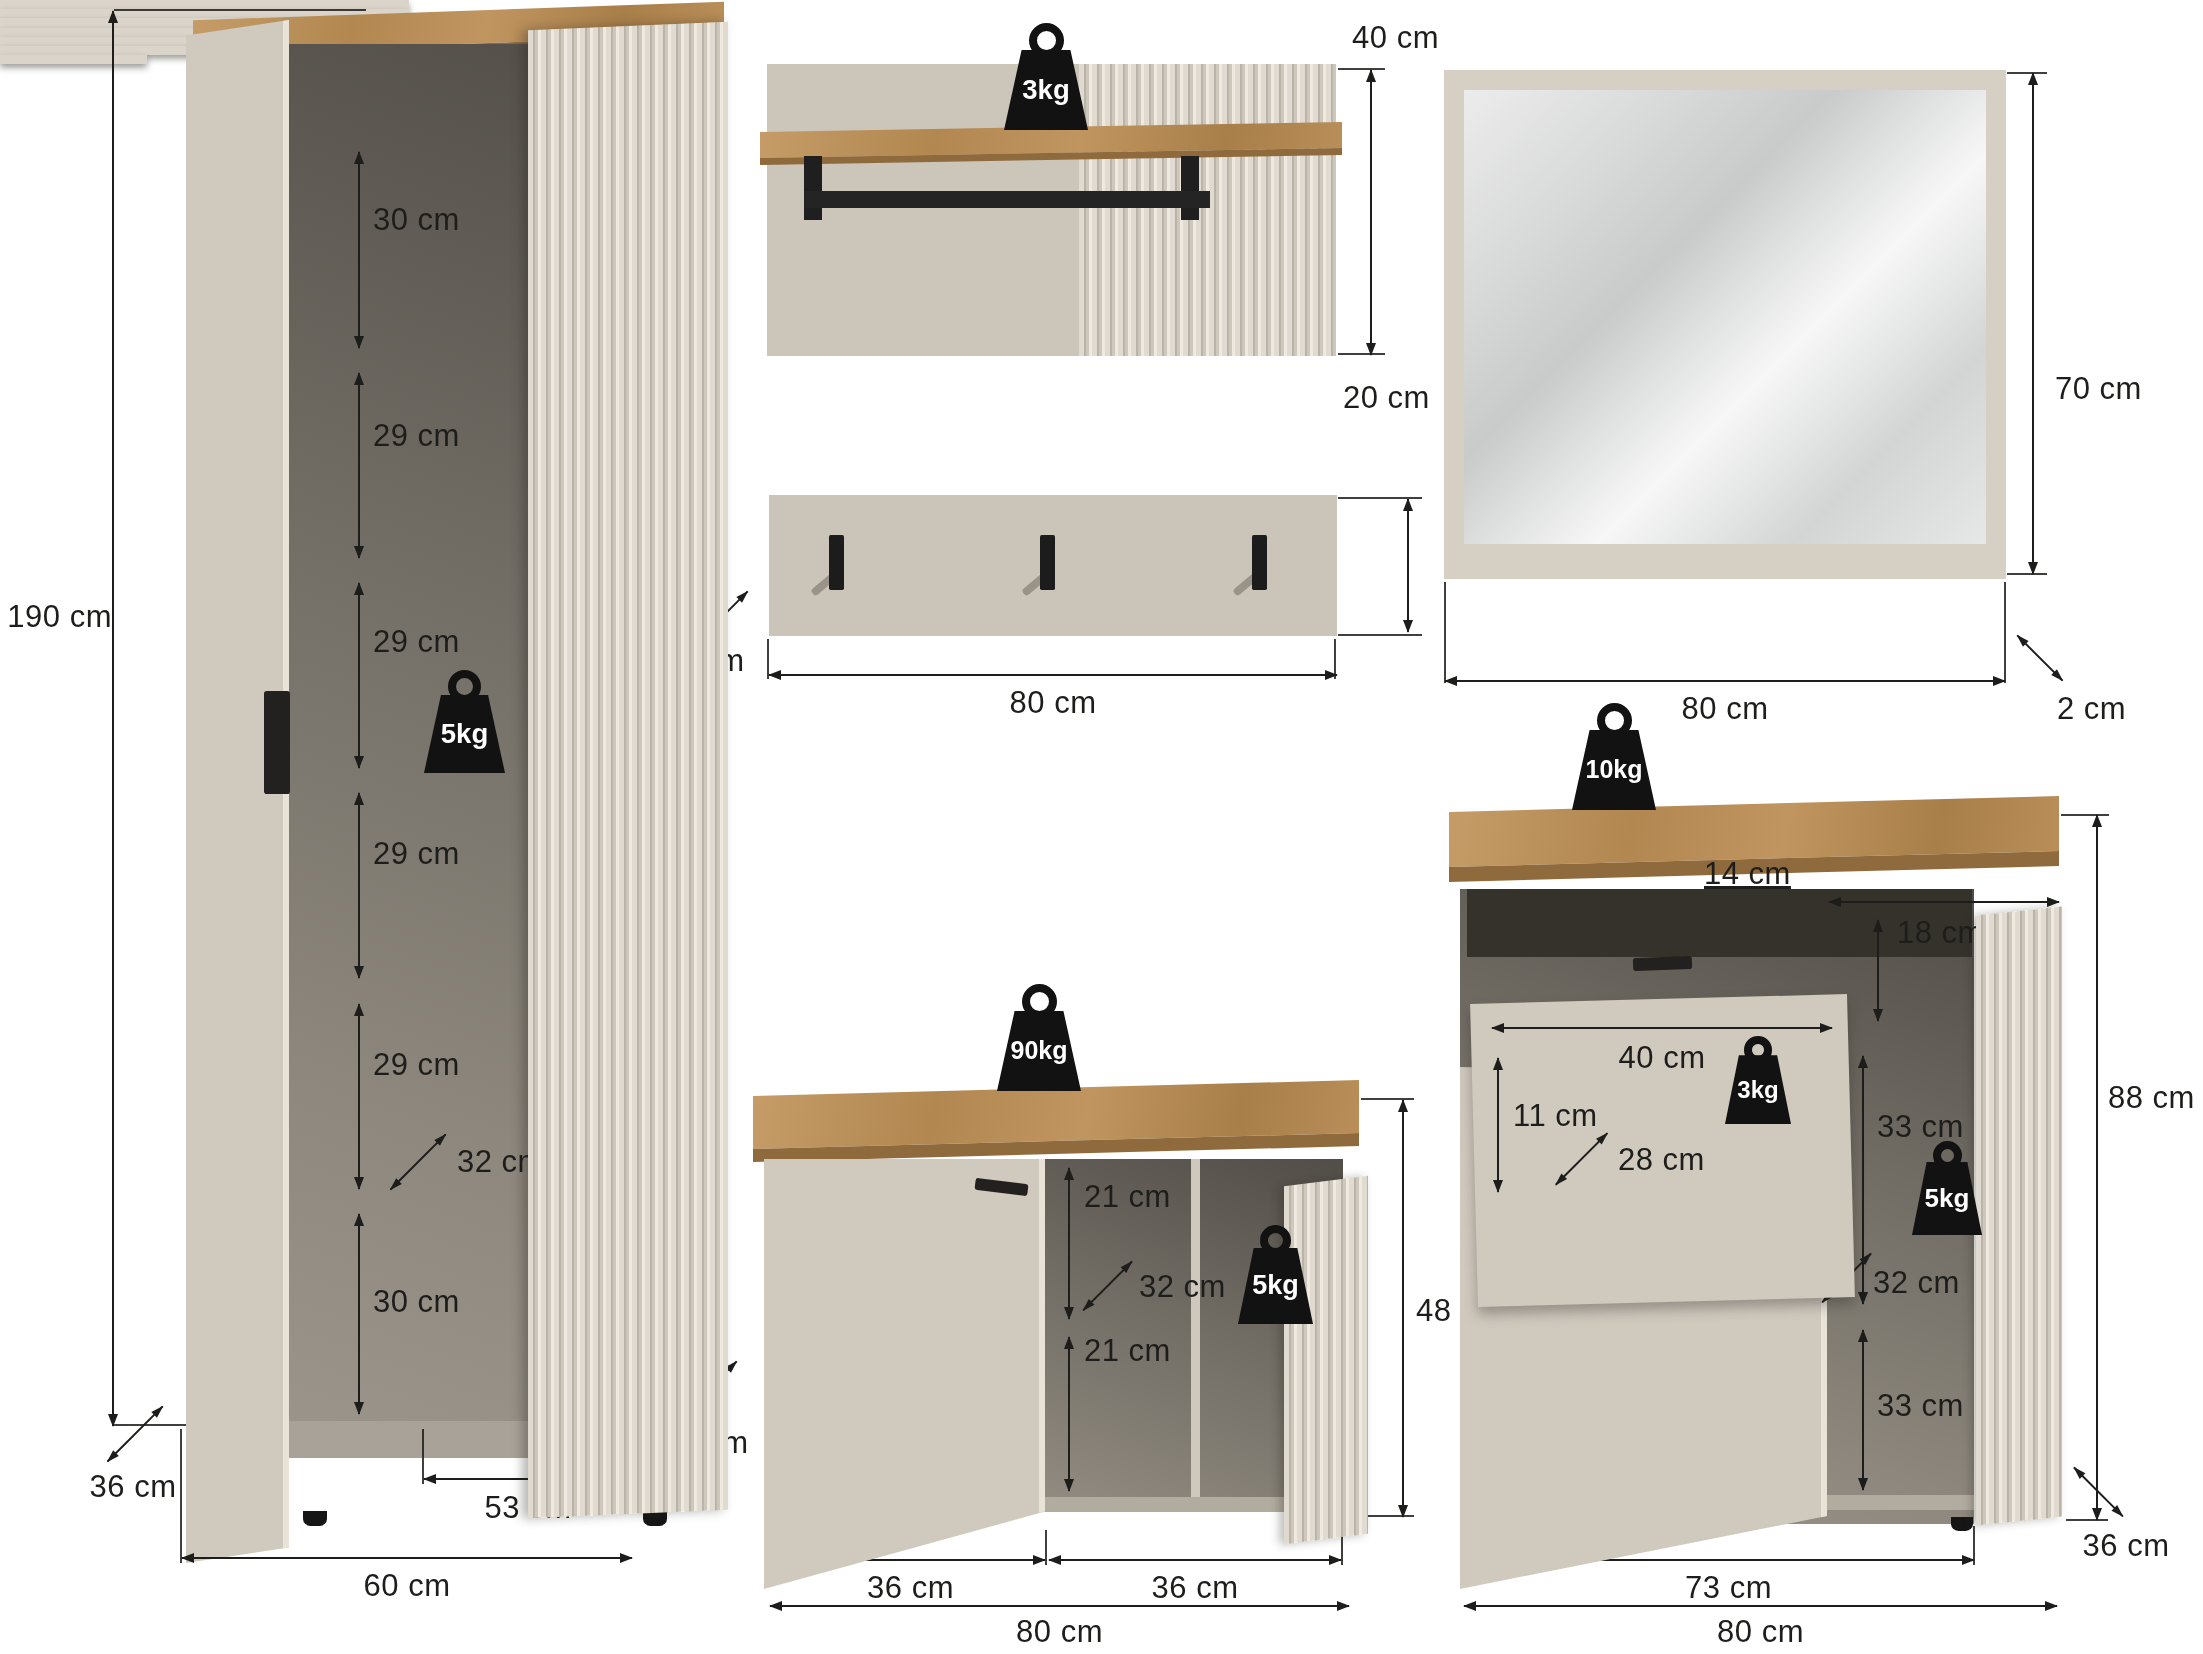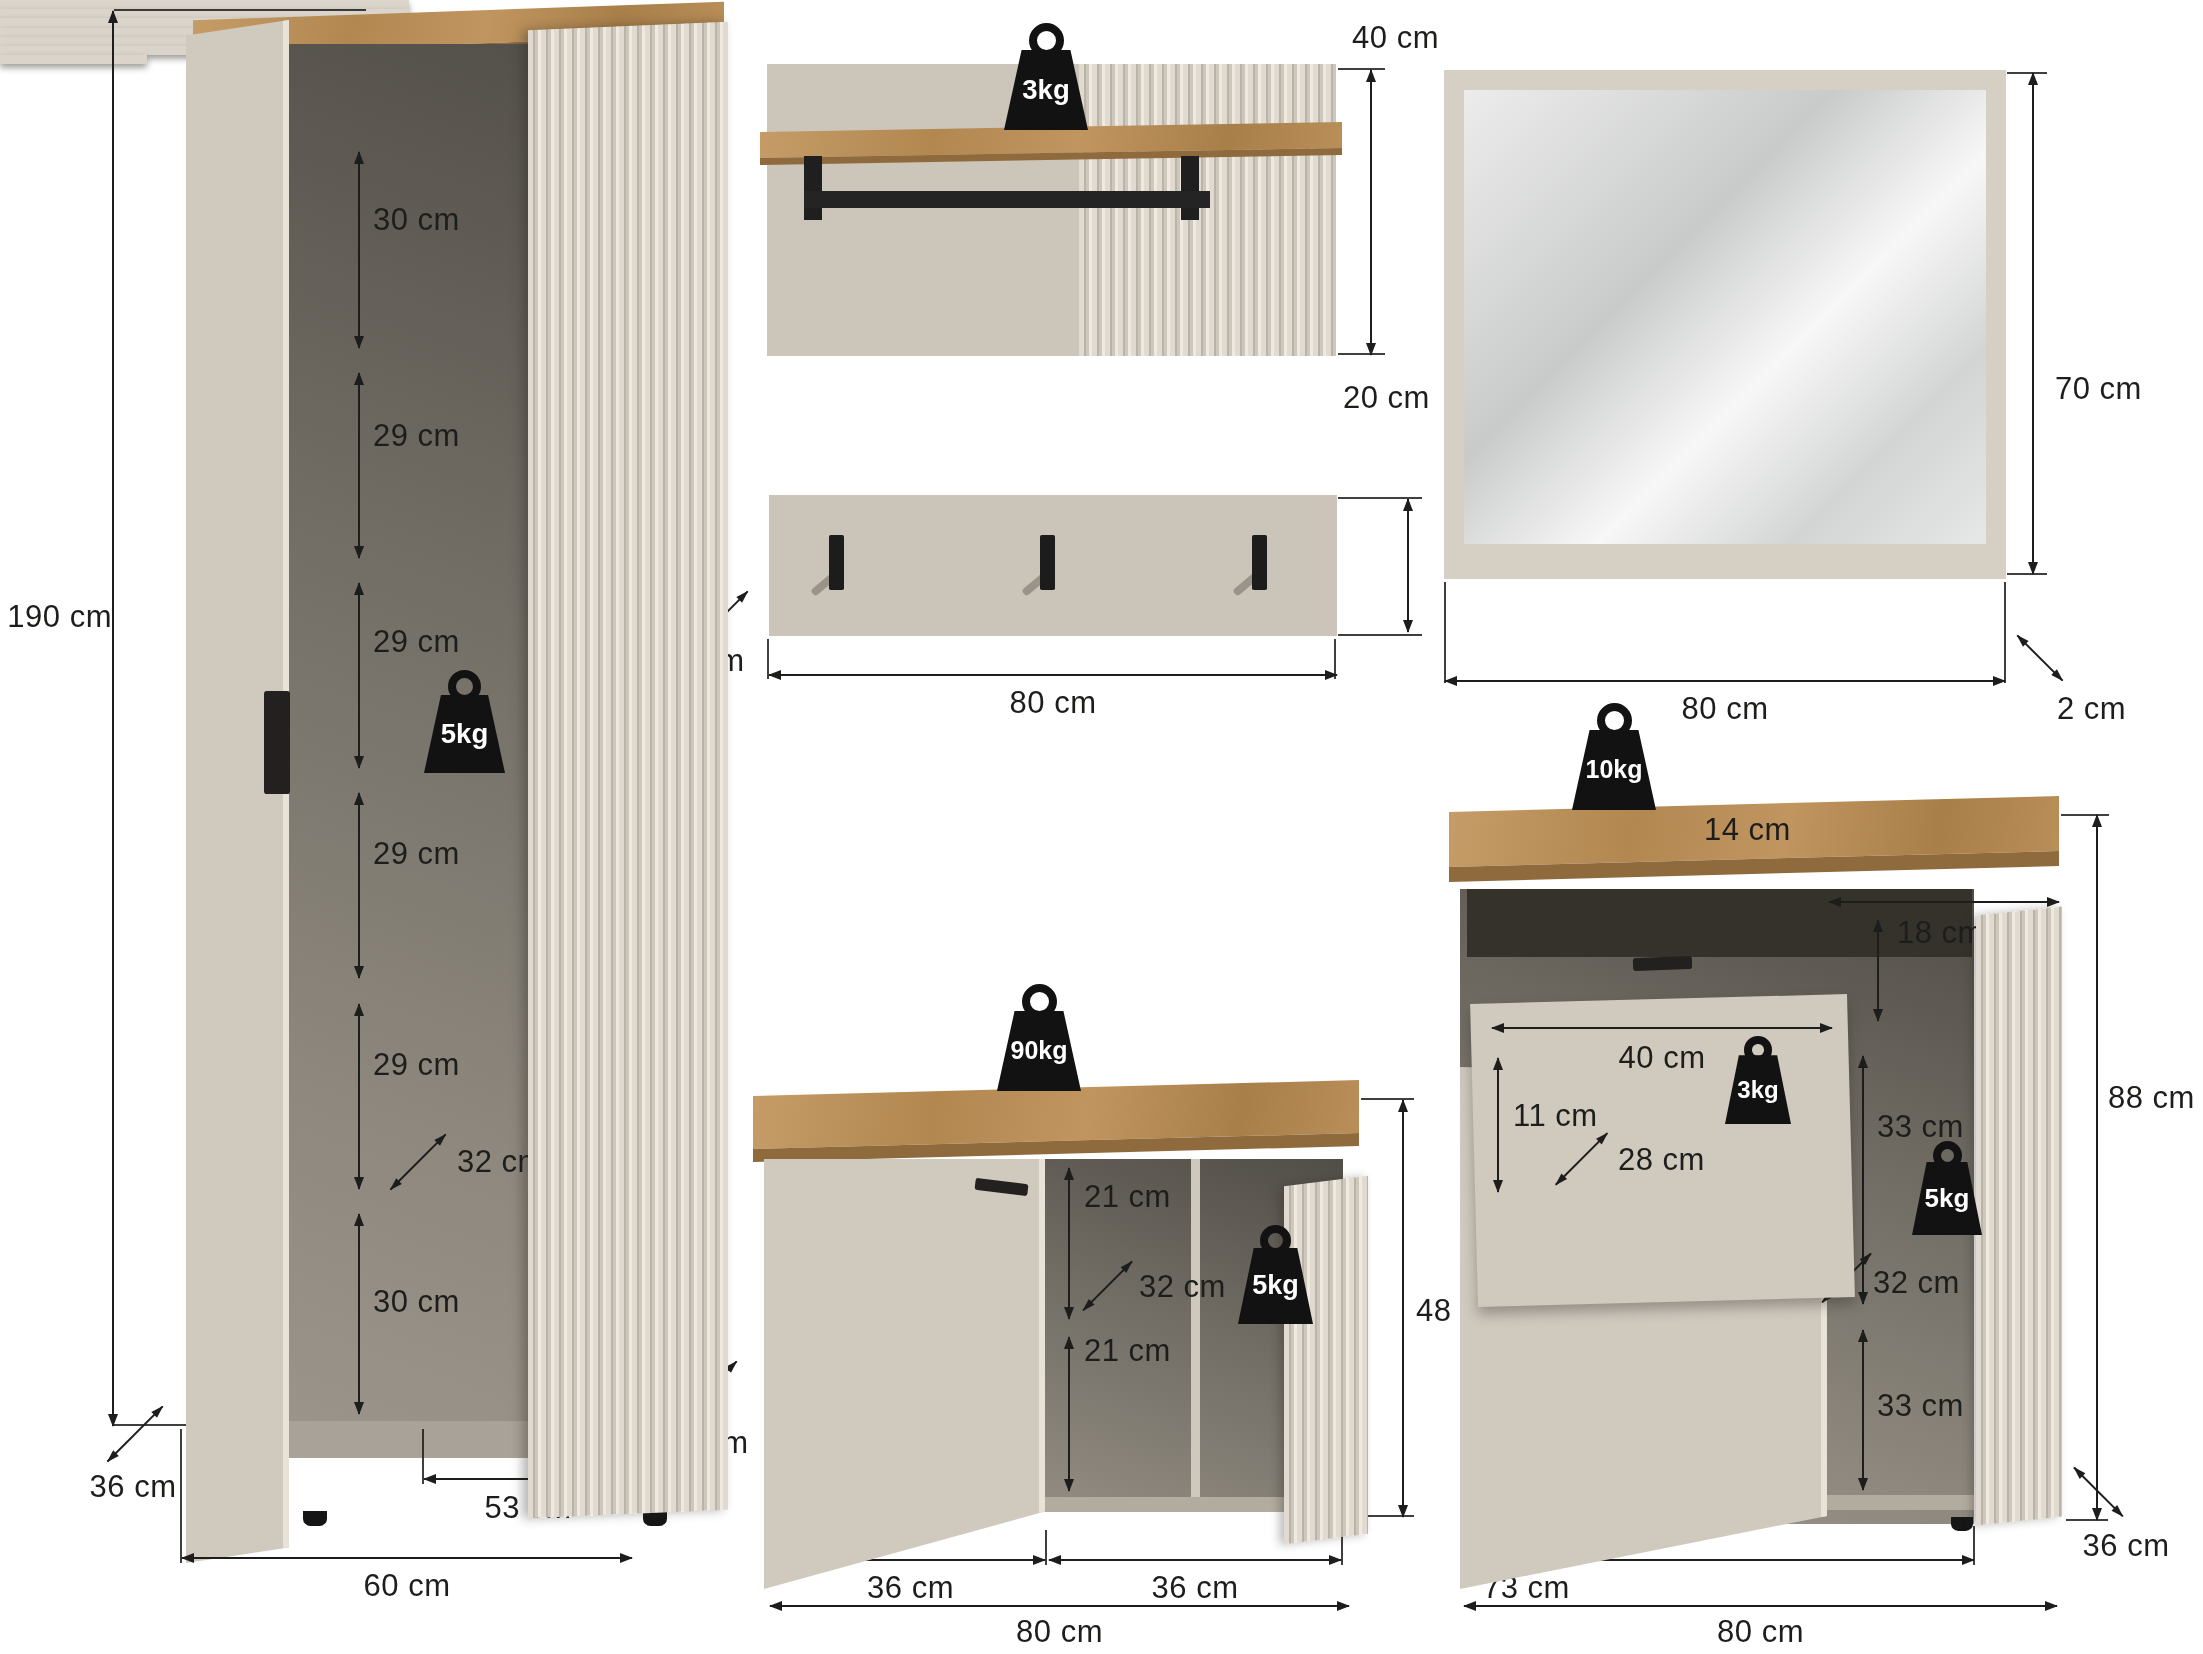--- a/index.html
+++ b/index.html
@@ -251,21 +251,21 @@
   <div class="abs" style="left:1467px;top:889px;width:505px;height:68px;background:#35322c;"></div>
   <div class="shelf" style="left:1827px;top:1310px;width:147px;height:9.2px;"></div>
   <div class="abs" style="left:1827px;top:1495px;width:147px;height:14.7px;background:#b2aca0;"></div>
   <div class="foot" style="left:1467px;top:1517px;width:22px;height:13.8px;"></div>
   <div class="foot" style="left:1951px;top:1517px;width:22px;height:13.8px;"></div>
 
   <div class="abs" style="left:1449px;top:804px;width:610px;height:70px;transform:skewY(-1.5deg);z-index:20;">
     <div class="wood" style="position:absolute;left:0;top:0;width:100%;height:55px;"></div>
     <div class="woodedge" style="position:absolute;left:0;top:55px;width:100%;height:14.7px;"></div>
   </div>
-  <div class="lbl" style="left:1704px;top:812px;z-index:21;">14 cm</div>
+  <div class="lbl" style="left:1704px;top:856px;z-index:21;text-decoration:underline;">14 cm</div>
 
   <div class="dh" style="left:1829px;top:901px;width:230px;z-index:24;"></div>
   <div class="lbl" style="left:1897px;top:915px;z-index:24;">18 cm</div>
   <div class="dv" style="left:1877px;top:920px;height:101px;z-index:24;"></div>
 
   <div class="handle" style="left:1633px;top:957px;width:59px;height:13px;transform:rotate(-2deg);z-index:25;"></div>
   <div class="abs front" style="left:1474px;top:999px;width:377px;height:303px;transform:rotate(-1.5deg);background:var(--door);box-shadow:0 7.3px 13px rgba(40,38,34,.35);z-index:25;"></div>
   <div class="dh" style="left:1492px;top:1027px;width:340px;z-index:26;"></div>
   <div class="lbl" style="left:1492px;top:1040px;width:340px;text-align:center;z-index:26;">40 cm</div>
   <div class="dv" style="left:1497px;top:1058px;height:134px;z-index:26;"></div>
@@ -303,18 +303,18 @@
   <div class="ext" style="left:2066px;top:1519px;width:42px;height:1.8px;"></div>
   <div class="dv" style="left:2096px;top:815px;height:705px;"></div>
   <div class="lbl" style="left:2108px;top:1080px;">88 cm</div>
 
   <div class="diag" style="left:2064px;top:1491px;width:69px;transform:rotate(45deg);z-index:27;"></div>
   <div class="lbl" style="left:2057px;top:1528px;width:138px;text-align:center;">36 cm</div>
 
   <div class="ext" style="left:1481px;top:1532px;width:1.8px;height:33px;"></div>
   <div class="ext" style="left:1973px;top:1526px;width:1.8px;height:39px;"></div>
   <div class="dh" style="left:1483px;top:1559px;width:491px;"></div>
-  <div class="lbl" style="left:1483px;top:1570px;width:491px;text-align:left;">73 cm</div>
+  <div class="lbl" style="left:1483px;top:1570px;width:491px;text-align:center;">73 cm</div>
   <div class="dh" style="left:1464px;top:1605px;width:593px;"></div>
   <div class="lbl" style="left:1464px;top:1614px;width:593px;text-align:center;">80 cm</div>
 
 </div>
 
 
 </body></html>

